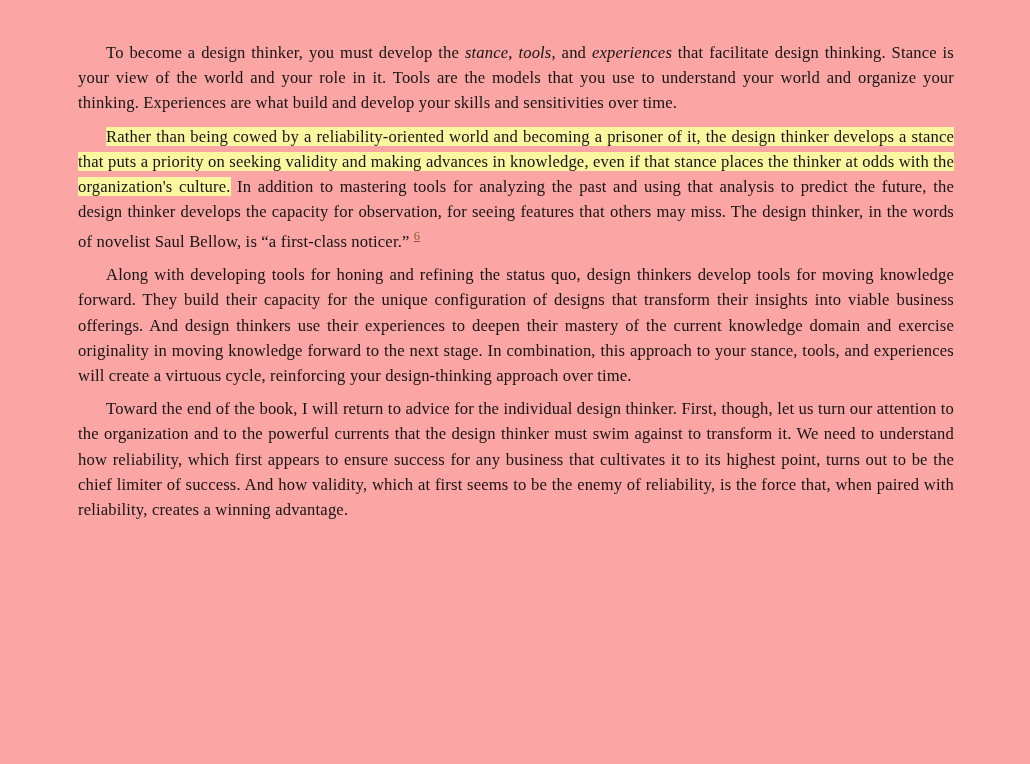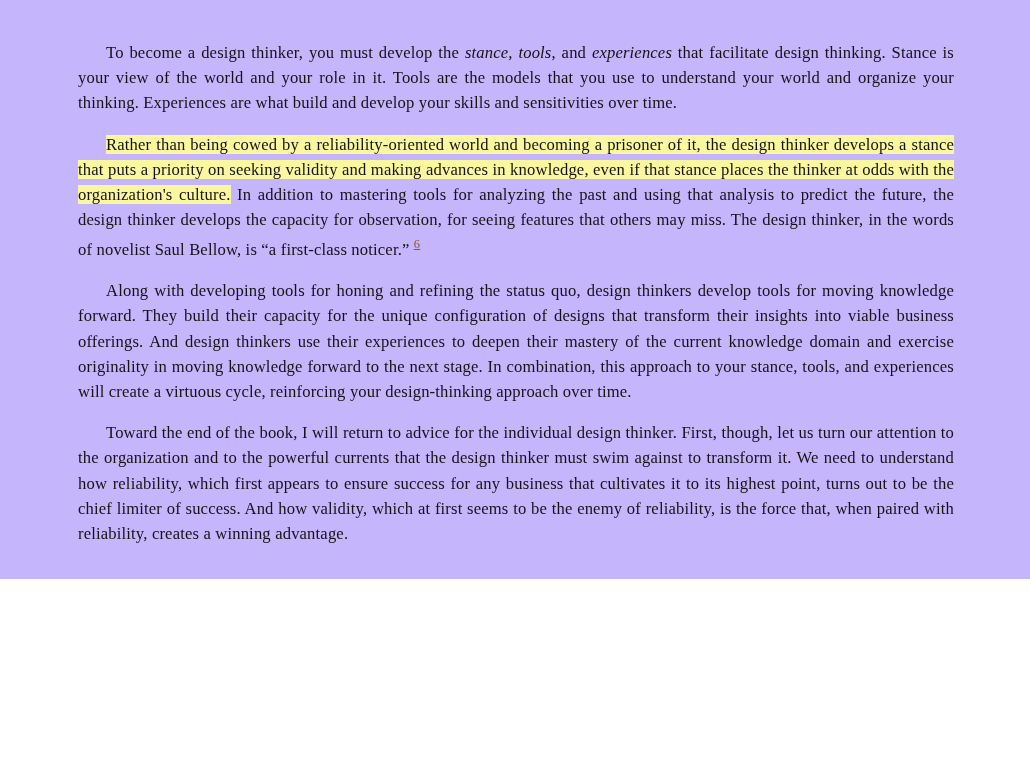--- a/index.html
+++ b/index.html
@@ -10,40 +10,40 @@
   body {
     width: 1030px;
     height: 764px;
     font-family: "Liberation Serif", serif;
     color: #000000;
     overflow: hidden;
   }
   .page {
     position: relative;
     width: 1030px;
-    height: 579px;
-    background: #c4b5fd;
+    height: 764px;
+    background: #fca5a5;
   }
   .content {
     position: absolute;
     left: 78px;
     top: 40px;
     width: 876px;
   }
   p.para {
     margin: 0;
     font-size: 16.6px;
     line-height: 25.2px;
     text-align: justify;
     text-indent: 28px;
     color: #141414;
     letter-spacing: 0.01em;
   }
   p.para + p.para {
-    margin-top: 16px;
+    margin-top: 8px;
   }
   .hl {
     background-color: #fbf7a0;
     box-decoration-break: clone;
     -webkit-box-decoration-break: clone;
   }
   em {
     font-style: italic;
   }
   .footnote-ref {

